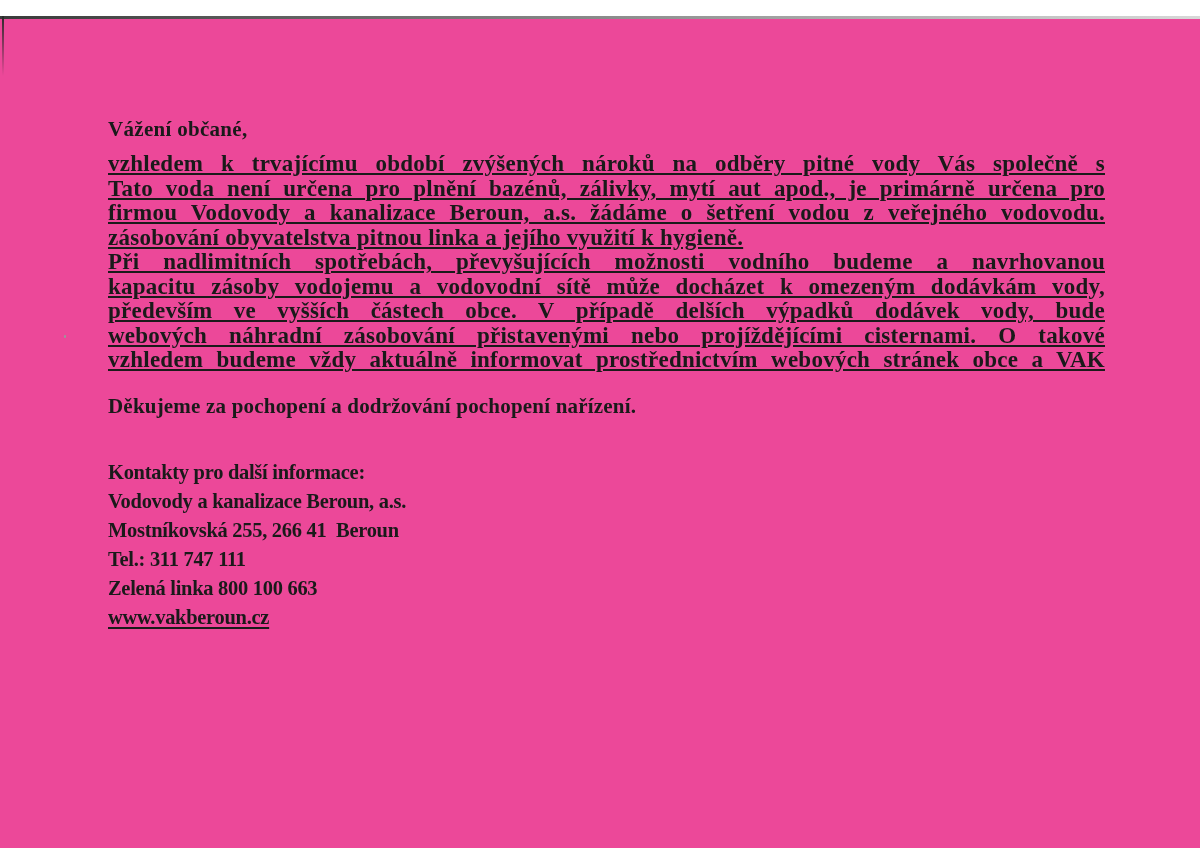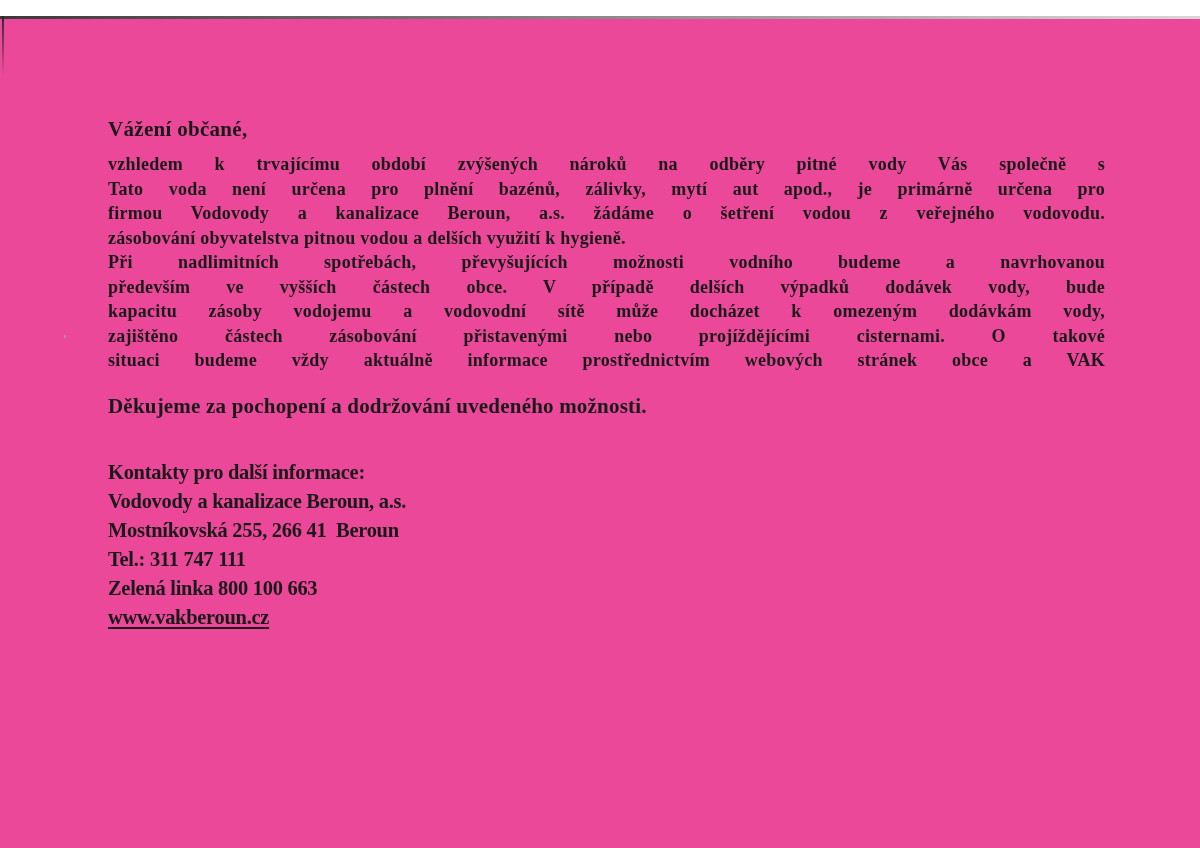--- a/index.html
+++ b/index.html
@@ -49,24 +49,25 @@
     }
     .greeting {
       font-weight: bold;
       font-size: 21px;
       line-height: 30px;
       margin: 0 0 8px 0;
       letter-spacing: 0.3px;
     }
     .para {
       font-weight: bold;
-      font-size: 18px;
+      font-size: 23px;
       line-height: 24.5px;
       margin: 0;
       letter-spacing: 0.25px;
+      text-decoration: underline;
     }
     .line {
       display: block;
       white-space: nowrap;
     }
     .justified .line {
       text-align: justify;
       text-align-last: justify;
       white-space: normal;
       width: 997px;
@@ -107,32 +108,32 @@
   <div class="scan-edge-left"></div>
   <div class="speck"></div>
 
   <div class="content">
     <p class="greeting">Vážení občané,</p>
 
     <div class="para justified p1">
       <span class="line">vzhledem k trvajícímu období zvýšených nároků na odběry pitné vody Vás společně s</span>
       <span class="line">Tato voda není určena pro plnění bazénů, zálivky, mytí aut apod., je primárně určena pro</span>
       <span class="line">firmou Vodovody a kanalizace Beroun, a.s. žádáme o šetření vodou z veřejného vodovodu.</span>
-      <span class="line last">zásobování obyvatelstva pitnou vodou a delších využití k hygieně.</span>
+      <span class="line last">zásobování obyvatelstva pitnou linka a jejího využití k hygieně.</span>
     </div>
 
     <div class="para justified">
       <span class="line">Při nadlimitních spotřebách, převyšujících možnosti vodního budeme a navrhovanou</span>
+      <span class="line">kapacitu zásoby vodojemu a vodovodní sítě může docházet k omezeným dodávkám vody,</span>
       <span class="line">především ve vyšších částech obce. V případě delších výpadků dodávek vody, bude</span>
-      <span class="line">kapacitu zásoby vodojemu a vodovodní sítě může docházet k omezeným dodávkám vody,</span>
-      <span class="line">zajištěno částech zásobování přistavenými nebo projíždějícími cisternami. O takové</span>
-      <span class="line">situaci budeme vždy aktuálně informace prostřednictvím webových stránek obce a VAK</span>
+      <span class="line">webových náhradní zásobování přistavenými nebo projíždějícími cisternami. O takové</span>
+      <span class="line">vzhledem budeme vždy aktuálně informovat prostřednictvím webových stránek obce a VAK</span>
     </div>
 
-    <p class="thanks">Děkujeme za pochopení a dodržování uvedeného možnosti.</p>
+    <p class="thanks">Děkujeme za pochopení a dodržování pochopení nařízení.</p>
 
     <div class="contacts">
       <span class="line">Kontakty pro další informace:</span>
       <span class="line">Vodovody a kanalizace Beroun, a.s.</span>
       <span class="line">Mostníkovská 255, 266 41  Beroun</span>
       <span class="line">Tel.: 311 747 111</span>
       <span class="line">Zelená linka 800 100 663</span>
       <span class="line"><span class="web-link">www.vakberoun.cz</span></span>
     </div>
   </div>

